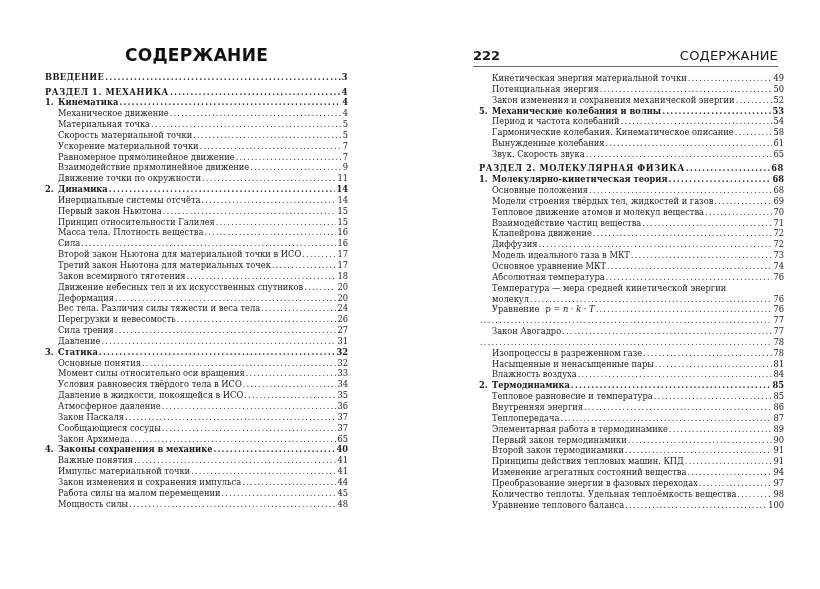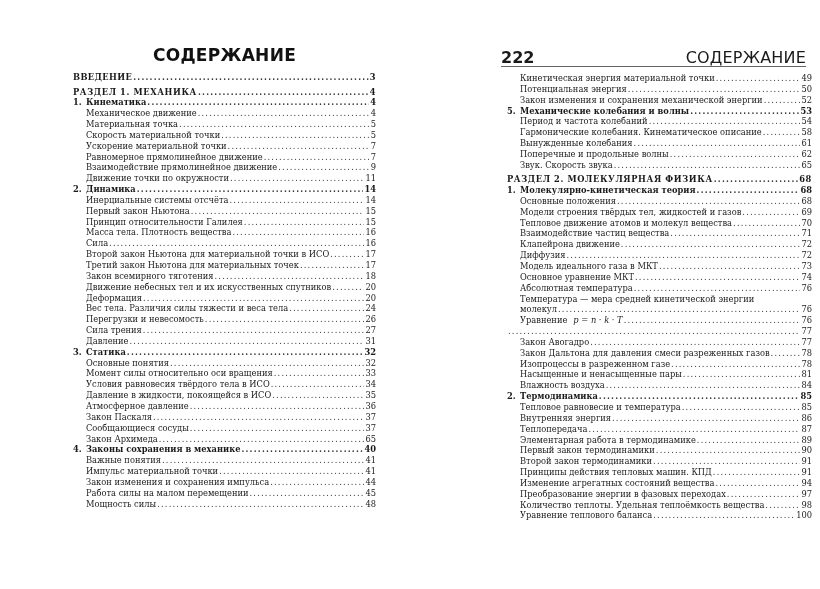--- a/index.html
+++ b/index.html
@@ -1,21 +1,21 @@
 <!DOCTYPE html>
 <html><head>
 <meta charset="utf-8">
 <style>
   html, body { margin:0; padding:0; background:#ffffff; }
   body { width:820px; height:589px; position:relative; overflow:hidden; font-family:"DejaVu Serif", serif; color:#1a1a1a; }
-  .page { position:absolute; top:0; height:589px;margin-left:28px; }
+  .page { position:absolute; top:0; height:589px; }
   .page-left { left:0; width:410px; }
   .page-right { left:410px; width:410px; }
   .main-title { position:absolute; left:45px; width:303px; top:45px; text-align:center; font-family:"DejaVu Sans", sans-serif; font-weight:bold; font-size:17px; letter-spacing:0.3px; color:#111; }
-  .run-head { position:absolute; left:63px; width:305px; top:48px; height:18px; border-bottom:1.5px solid #666; font-family:"DejaVu Sans", sans-serif; font-size:16px; }
+  .run-head { position:absolute; left:63px; width:305px; top:48px; height:18px; border-bottom:1.5px solid #666; font-family:"DejaVu Sans", sans-serif; font-size:13px; }
   .run-head .pnum { position:absolute; left:0; top:0; font-weight:bold; }
   .run-head .rtitle { position:absolute; right:0; top:0; letter-spacing:0.2px; }
   .toc { position:absolute; font-size:8.3px; line-height:10.85px; }
   .page-left .toc { left:45px; width:303px; top:72px; }
   .page-right .toc { left:69px; width:305px; top:73px; }
   .row { display:flex; align-items:flex-end; white-space:nowrap; height:10.85px; }
   .row .num { width:13px; flex:0 0 13px; font-weight:bold; }
   .row .lbl { flex:0 0 auto; }
   .row .dots { flex:1 1 auto; overflow:hidden; margin:0 1px; letter-spacing:1.2px; color:#333; }
   .row .dots::before { content:"........................................................................................................................................................"; }
@@ -279,25 +279,20 @@
         <span class="lbl">Гармонические колебания. Кинематическое описание</span>
         <span class="dots"></span>
         <span class="pg">58</span>
       </div>
       <div class="row item">
         <span class="lbl">Вынужденные колебания</span>
         <span class="dots"></span>
         <span class="pg">61</span>
       </div>
       <div class="row item">
-        <span class="lbl">Поперечные и продольные волны</span>
-        <span class="dots"></span>
-        <span class="pg">62</span>
-      </div>
-      <div class="row item">
         <span class="lbl">Звук. Скорость звука</span>
         <span class="dots"></span>
         <span class="pg">65</span>
       </div>
       <div class="row section">
         <span class="lbl">РАЗДЕЛ 2. МОЛЕКУЛЯРНАЯ ФИЗИКА</span>
         <span class="dots"></span>
         <span class="pg">68</span>
       </div>
       <div class="row chapter">
@@ -368,21 +363,20 @@
       <div class="row item">
         <span class="dots"></span>
         <span class="pg">77</span>
       </div>
       <div class="row item">
         <span class="lbl">Закон Авогадро</span>
         <span class="dots"></span>
         <span class="pg">77</span>
       </div>
       <div class="row item">
-        <span class="lbl">Закон Дальтона для давления смеси разреженных газов</span>
         <span class="dots"></span>
         <span class="pg">78</span>
       </div>
       <div class="row item">
         <span class="lbl">Изопроцессы в разреженном газе</span>
         <span class="dots"></span>
         <span class="pg">78</span>
       </div>
       <div class="row item">
         <span class="lbl">Насыщенные и ненасыщенные пары</span>

